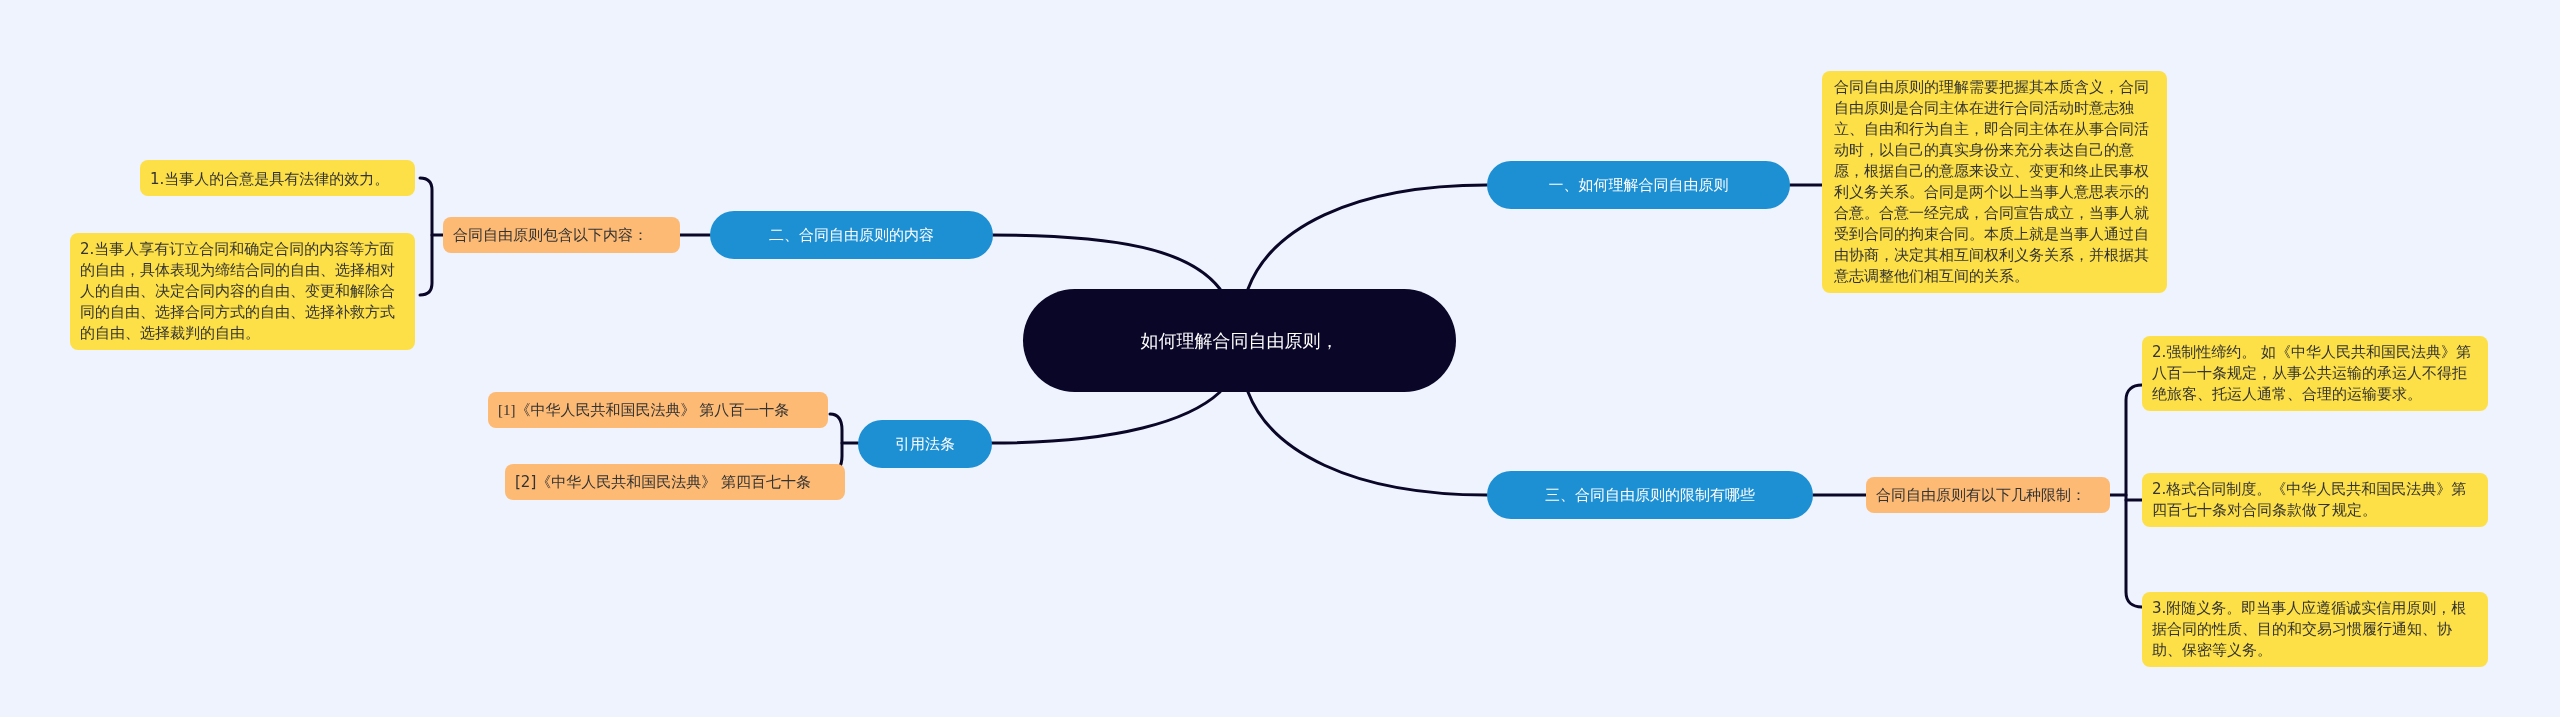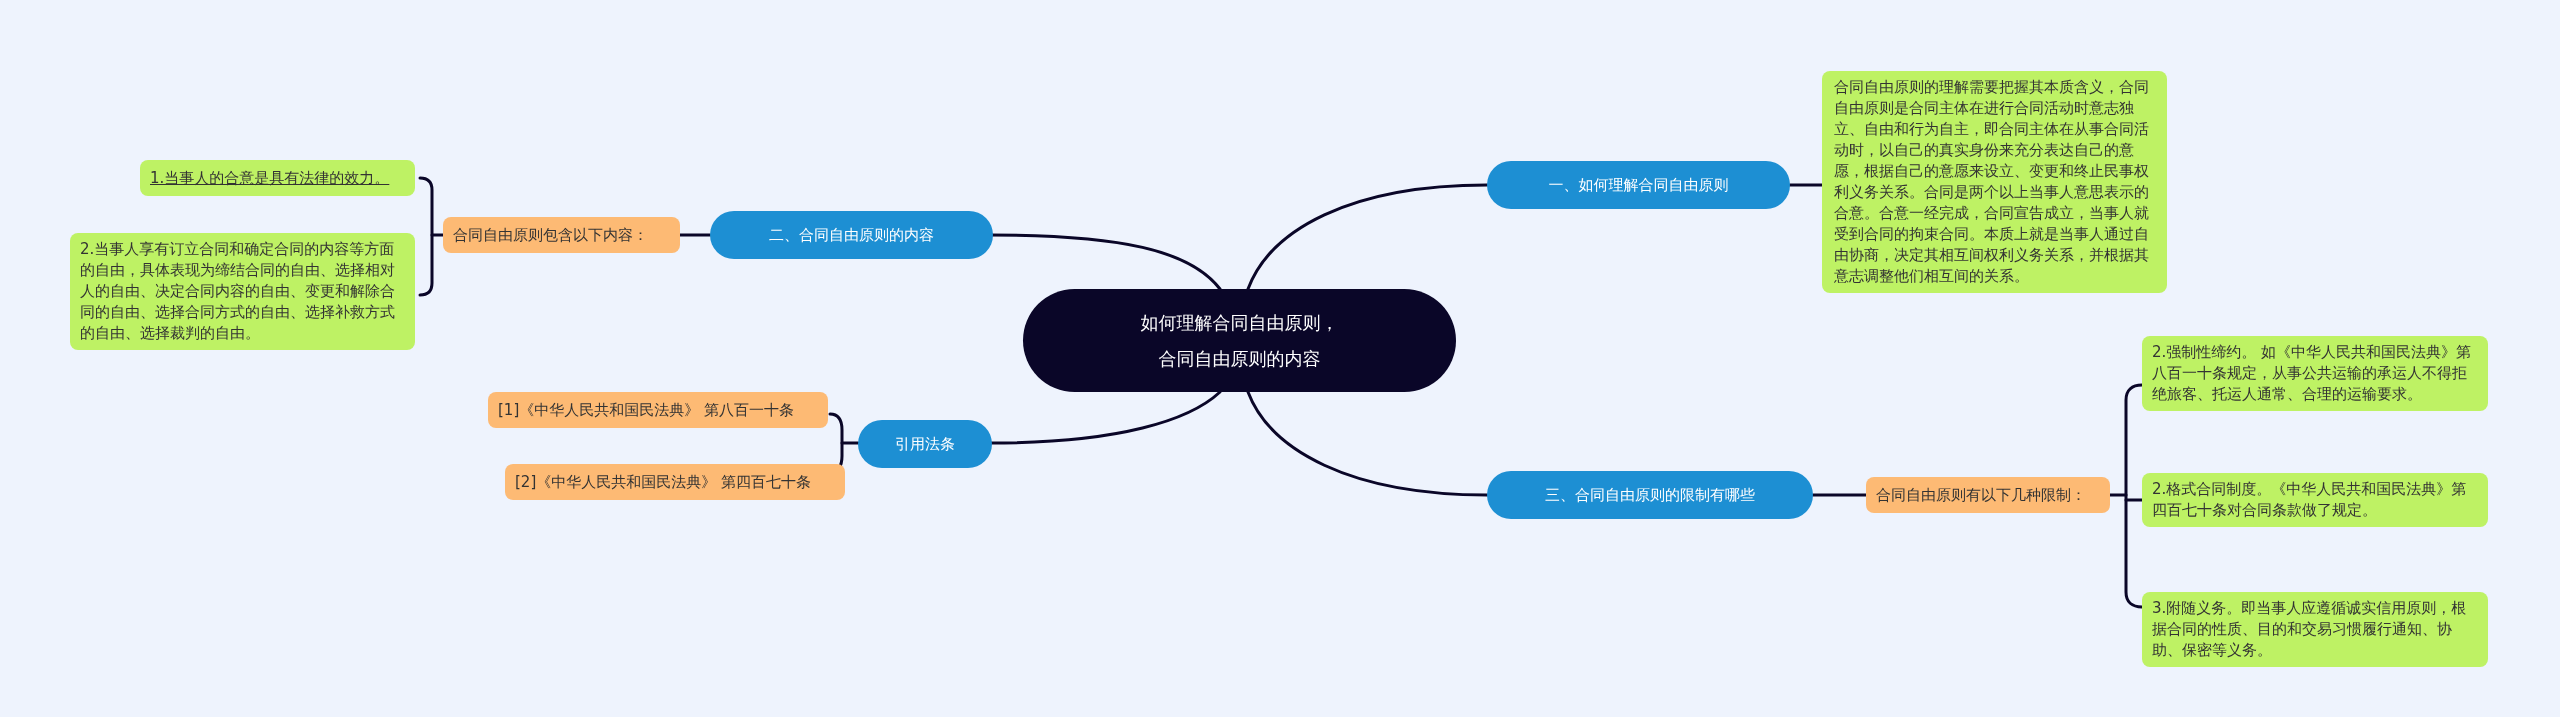--- a/index.html
+++ b/index.html
@@ -15,21 +15,21 @@
     background: #0a0628; color: #ffffff; border-radius: 52px;
     display: flex; align-items: center; justify-content: center; text-align: center;
     font-size: 18px; line-height: 36px; padding: 0 40px;
   }
   .branch {
     background: #1d8fd3; color: #ffffff; border-radius: 26px;
     display: flex; align-items: center; justify-content: center;
     font-size: 15px; height: 48px; white-space: nowrap;
   }
   .leaf {
-    background: #bef264; color: #333333; border-radius: 8px;
+    background: #fde047; color: #333333; border-radius: 8px;
     font-size: 15px; line-height: 21px; padding: 6px 10px;
   }
   .label {
     background: #fdba74; color: #333333; border-radius: 8px;
     font-size: 15px; height: 36px; display: flex; align-items: center; padding: 0 10px; white-space: nowrap;
   }
 </style>
 </head>
 <body>
 
@@ -58,48 +58,47 @@
 
     <path d="M2110 495 L2126 495"></path>
     <path d="M2142 385 C2132 385, 2126 390, 2126 400 L2126 592 C2126 602, 2132 607, 2142 607"></path>
     <path d="M2126 500 L2142 500"></path>
   </g>
 </svg>
 
 <div class="node root">
   <div>
     <div>如何理解合同自由原则，</div>
-    <div>合同自由原则的内容</div>
   </div>
 </div>
 
 <div class="node branch" style="left:1487px; top:161px; width:303px;">
   <span>一、如何理解合同自由原则</span>
 </div>
 <div class="node leaf" style="left:1822px; top:71px; width:345px; padding:6px 12px;">
   <span>合同自由原则的理解需要把握其本质含义，合同自由原则是合同主体在进行合同活动时意志独立、自由和行为自主，即合同主体在从事合同活动时，以自己的真实身份来充分表达自己的意愿，根据自己的意愿来设立、变更和终止民事权利义务关系。合同是两个以上当事人意思表示的合意。合意一经完成，合同宣告成立，当事人就受到合同的拘束合同。本质上就是当事人通过自由协商，决定其相互间权利义务关系，并根据其意志调整他们相互间的关系。</span>
 </div>
 
 <div class="node branch" style="left:710px; top:211px; width:283px;">
   <span>二、合同自由原则的内容</span>
 </div>
 <div class="node label" style="left:443px; top:217px; width:237px;">
   <span>合同自由原则包含以下内容：</span>
 </div>
-<div class="node leaf" style="left:140px; top:160px; width:275px; height:36px; display:flex; align-items:center;text-decoration:underline;">
+<div class="node leaf" style="left:140px; top:160px; width:275px; height:36px; display:flex; align-items:flex-end;">
   <span>1.当事人的合意是具有法律的效力。</span>
 </div>
 <div class="node leaf" style="left:70px; top:233px; width:345px;">
   <span>2.当事人享有订立合同和确定合同的内容等方面的自由，具体表现为缔结合同的自由、选择相对人的自由、决定合同内容的自由、变更和解除合同的自由、选择合同方式的自由、选择补救方式的自由、选择裁判的自由。</span>
 </div>
 
 <div class="node branch" style="left:858px; top:420px; width:134px;">
   <span>引用法条</span>
 </div>
-<div class="node label" style="left:488px; top:392px; width:340px;">
+<div class="node label" style="left:488px; top:392px; width:340px;font-family:Liberation Serif, serif;">
   <span>[1]《中华人民共和国民法典》 第八百一十条</span>
 </div>
 <div class="node label" style="left:505px; top:464px; width:340px;">
   <span>[2]《中华人民共和国民法典》 第四百七十条</span>
 </div>
 
 <div class="node branch" style="left:1487px; top:471px; width:326px;">
   <span>三、合同自由原则的限制有哪些</span>
 </div>
 <div class="node label" style="left:1866px; top:477px; width:244px;">

